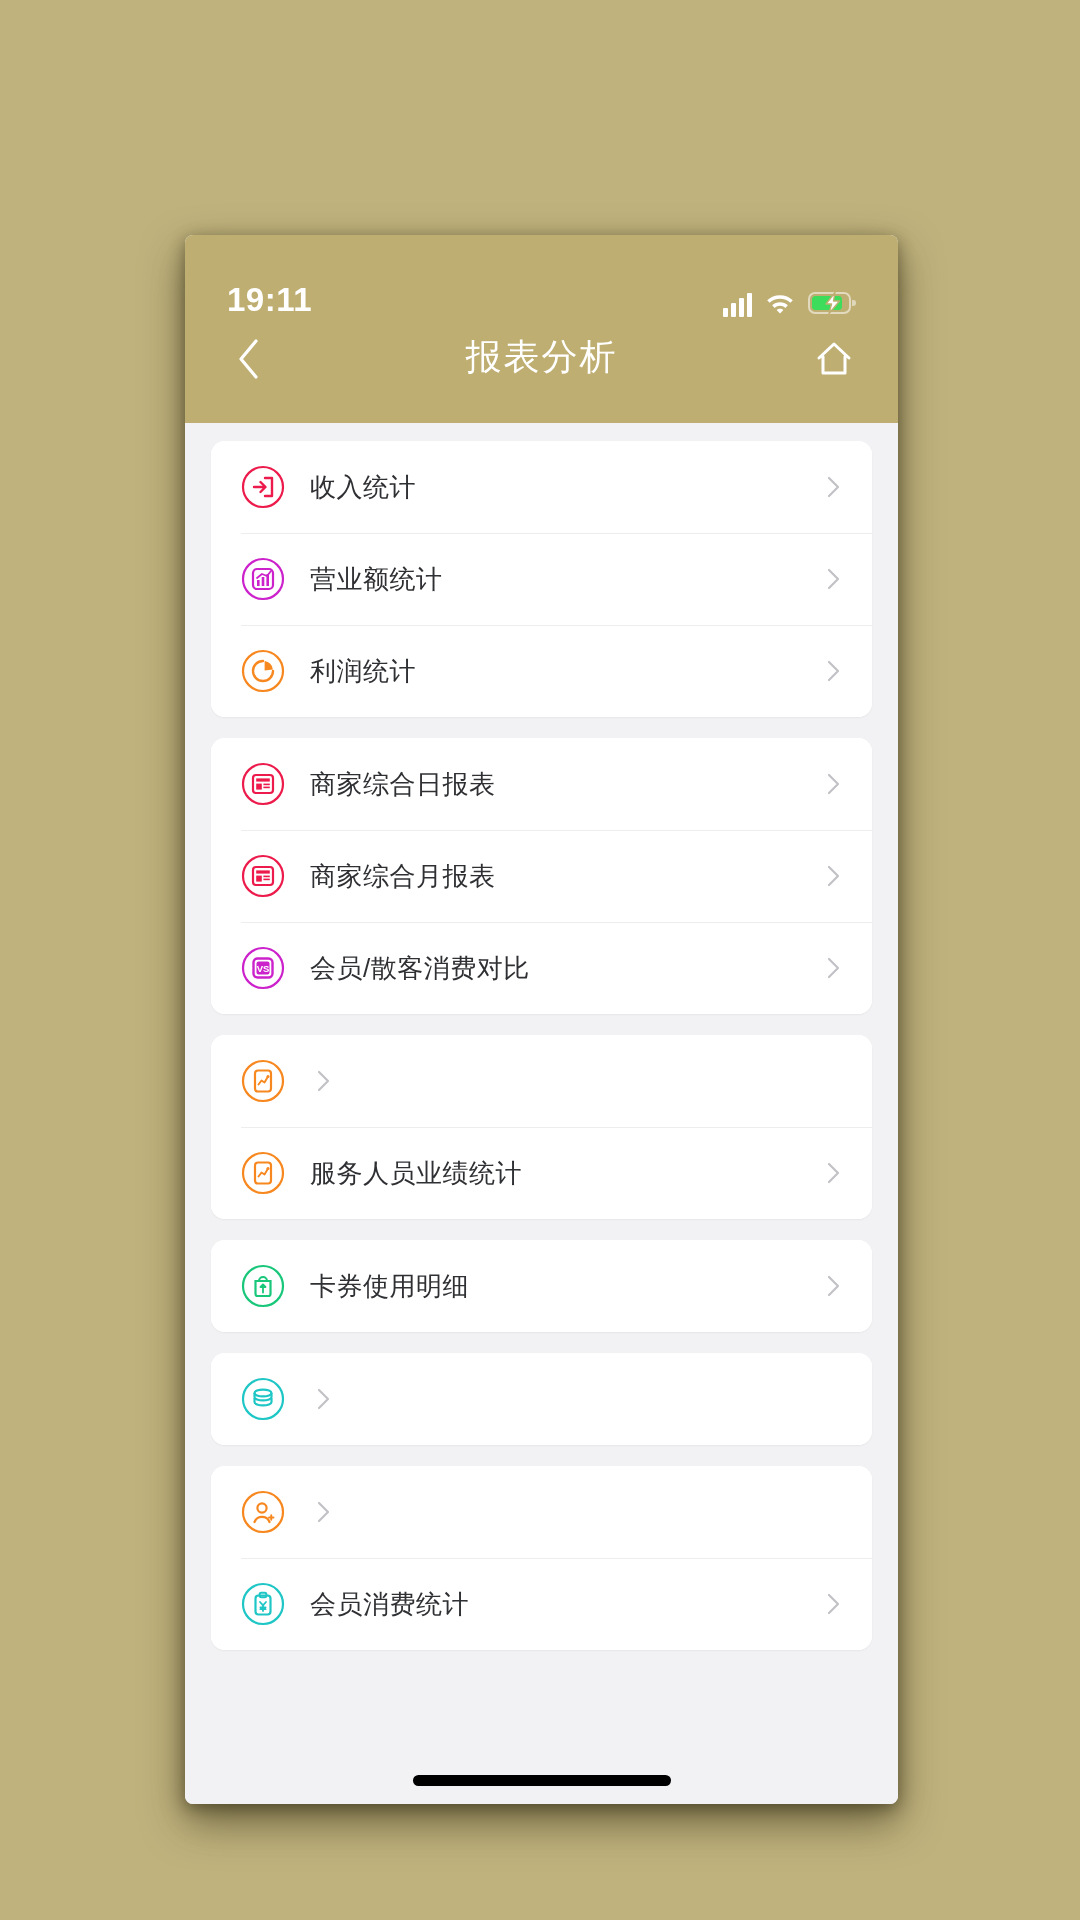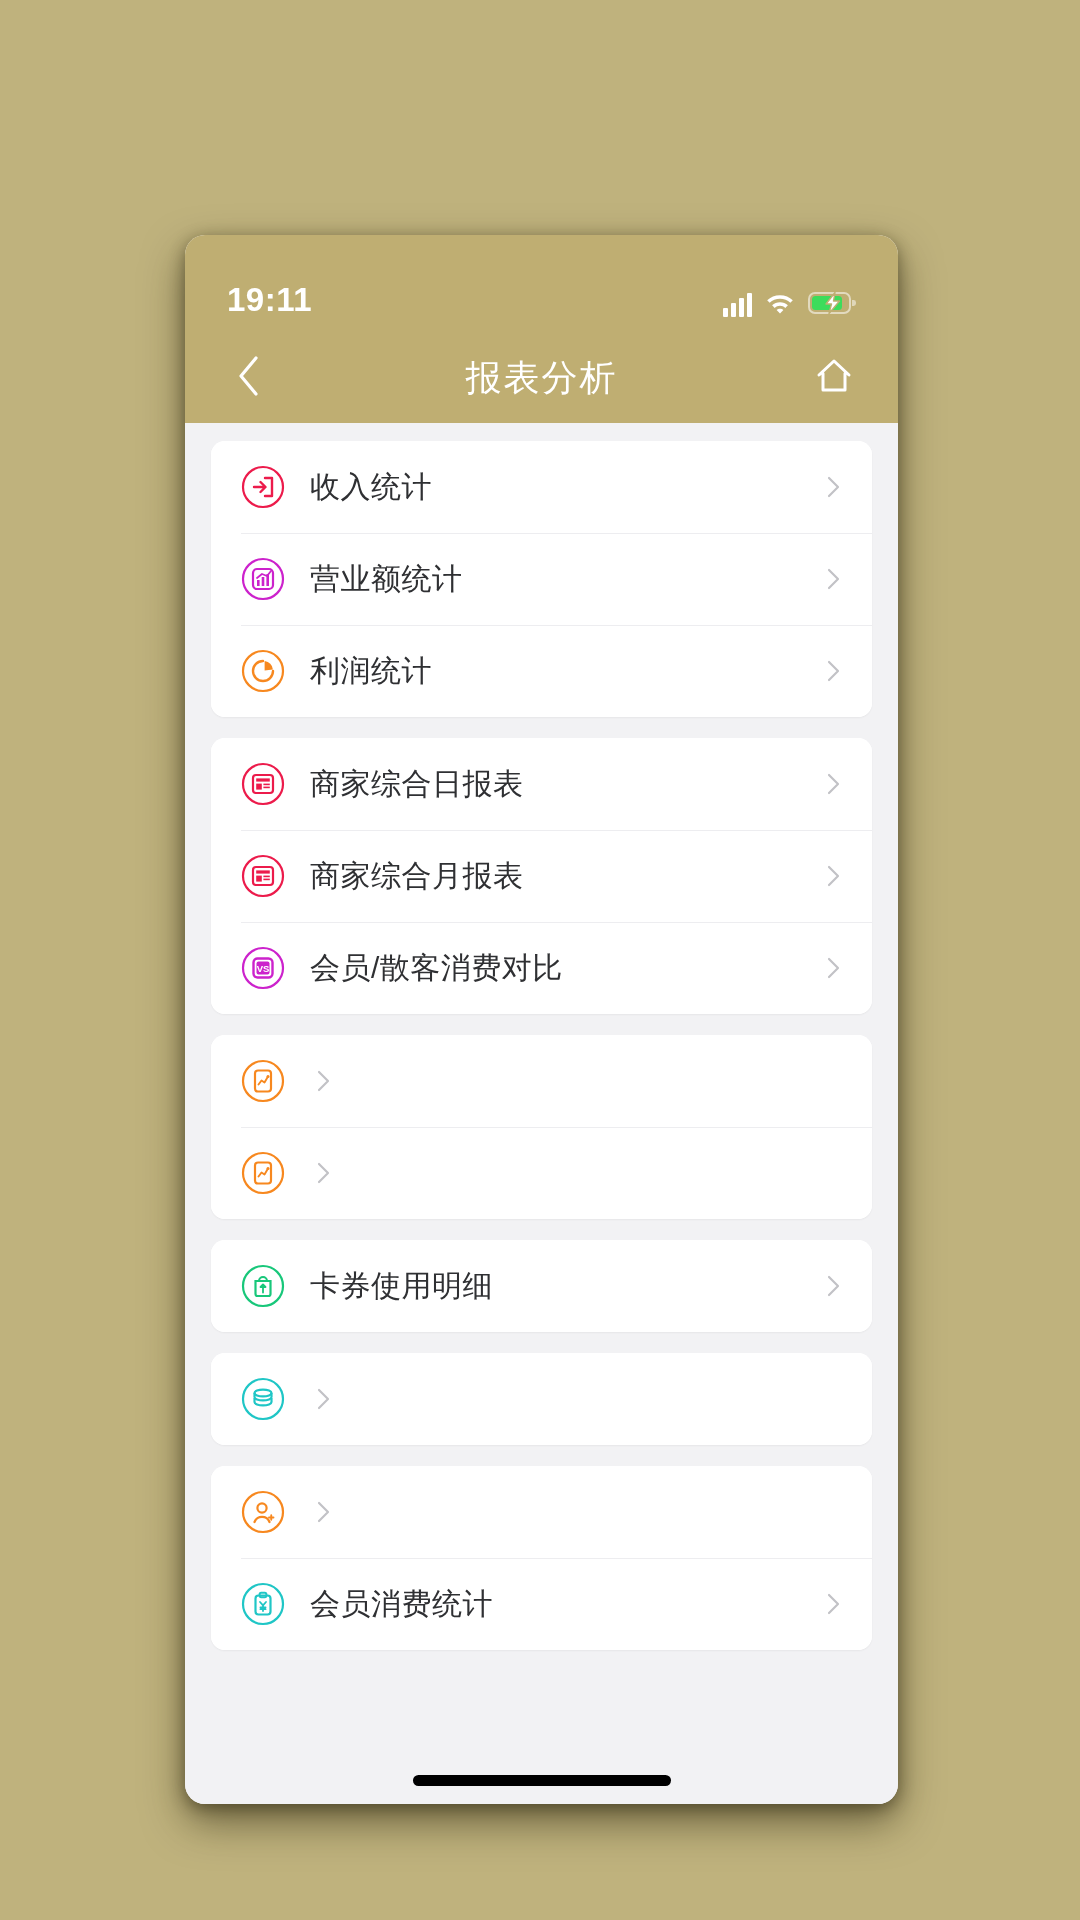--- a/index.html
+++ b/index.html
@@ -16,21 +16,21 @@
     position: relative;
   }
 
   
   #phone-frame {
     position: absolute;
     left: 185px;
     top: 235px;
     width: 713px;
     height: 1569px;
-    border-radius: 20px;
+    border-radius: 8px;
     background: #f2f2f4;
     box-shadow: 0 18px 42px rgba(40, 34, 12, 0.55),
                 0 4px 16px rgba(40, 34, 12, 0.45);
     overflow: hidden;
     display: flex;
     flex-direction: column;
   }
 
   
   #status-bar {
@@ -67,21 +67,21 @@
   .bars i:nth-child(2) { height: 14px; }
   .bars i:nth-child(3) { height: 19px; }
   .bars i:nth-child(4) { height: 24px; }
 
   
   #nav-bar {
     height: 90px;
     flex: 0 0 90px;
     background: #bfae72;
     display: flex;
-    align-items: center;
+    align-items: flex-start;
     padding: 0 36px;
     position: relative;
     gap: 48px;
   }
 
   #nav-title {
     position: absolute;
     left: 0; right: 0;
     text-align: center;
     color: #ffffff;
@@ -134,21 +134,21 @@
   }
 
   .row-icon {
     width: 44px; height: 44px;
     flex: 0 0 44px;
     display: flex; align-items: center; justify-content: center;
     margin-right: 25px;
   }
 
   .row-label {
-    font-size: 30px;
+    font-size: 26px;
     color: #2f3033;
     letter-spacing: 0.5px;
     flex: 1 1 auto;
     white-space: nowrap;
   }
 
   .chev {
     flex: 0 0 auto;
     display: flex; align-items: center; justify-content: center;
     width: 26px; height: 26px;
@@ -340,20 +340,21 @@
         </div>
         <div class="row">
           <span class="row-icon">
             <svg width="44" height="44" viewBox="0 0 44 44">
               <circle cx="22" cy="22" r="20" fill="none" stroke="#f7881f" stroke-width="2.2"></circle>
               <rect x="14" y="11.5" width="16" height="21" rx="3" fill="none" stroke="#f7881f" stroke-width="2.2"></rect>
         <path d="M17.5 25.5 L20.5 21.5 L23.5 23.5 L27 17.5" fill="none" stroke="#f7881f" stroke-width="1.9" stroke-linecap="round" stroke-linejoin="round"></path>
         <circle cx="27" cy="17.5" r="1.5" fill="#f7881f"></circle>
             </svg>
           </span>
+          <span class="row-label">服务人员业绩统计</span>
           <span class="chev">
             <svg width="26" height="26" viewBox="0 0 26 26">
      <path d="M9 4 L18 13 L9 22" fill="none" stroke="#c2c2c6" stroke-width="2.2" stroke-linecap="round" stroke-linejoin="round"></path>
    </svg>
           </span>
         </div>
       </div>
       <div class="card">
         <div class="row">
           <span class="row-icon">

